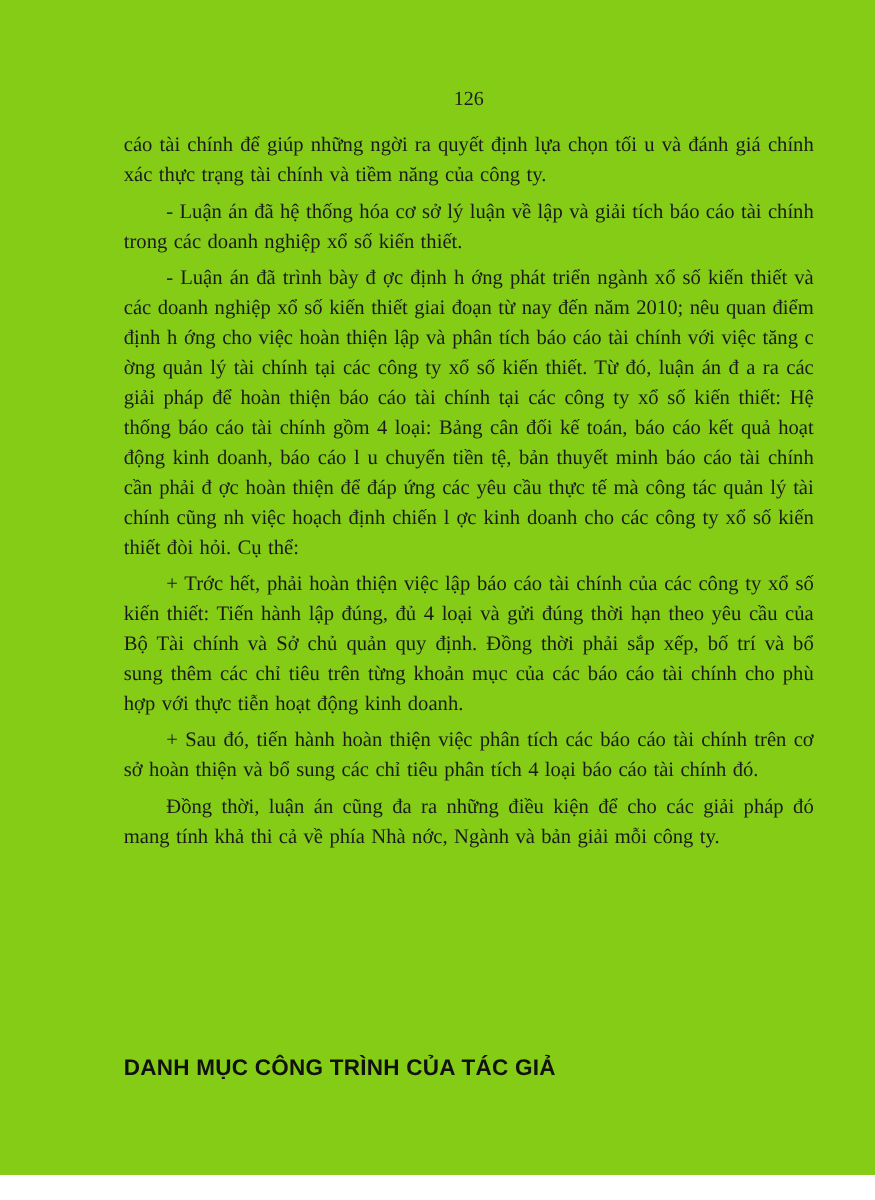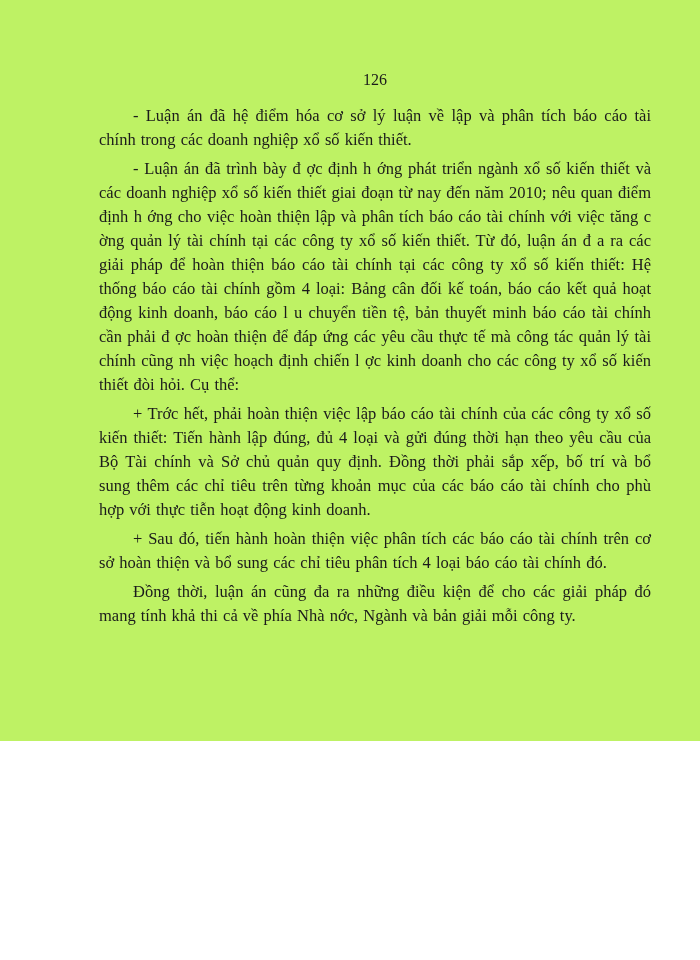--- a/index.html
+++ b/index.html
@@ -3,22 +3,22 @@
 <meta charset="utf-8">
 <style>
   html, body {
     margin: 0;
     padding: 0;
     background: #ffffff;
   }
   .page {
     position: relative;
     width: 700px;
-    height: 741px;
-    background: #bef264;
+    height: 940px;
+    background: #84cc16;
     font-family: "Liberation Serif", serif;
     color: #1b1b1b;
     overflow: hidden;
   }
   .page-number {
     position: absolute;
     top: 70px;
     left: 99px;
     width: 552px;
     text-align: center;
@@ -57,21 +57,22 @@
   }
 </style>
 </head>
 <body>
 
 <div class="page">
 
   <div class="page-number">126</div>
 
   <div class="body-text">
-    <p class="para">- Luận án đã hệ điểm hóa cơ sở lý luận về lập và phân tích báo cáo tài chính trong các doanh nghiệp xổ số kiến thiết.</p>
+    <p class="para no-indent">cáo tài chính để giúp những ngời ra quyết định lựa chọn tối u và đánh giá chính xác thực trạng tài chính và tiềm năng của công ty.</p>
+    <p class="para">- Luận án đã hệ thống hóa cơ sở lý luận về lập và giải tích báo cáo tài chính trong các doanh nghiệp xổ số kiến thiết.</p>
     <p class="para">- Luận án đã trình bày đ ợc định h ớng phát triển ngành xổ số kiến thiết và các doanh nghiệp xổ số kiến thiết giai đoạn từ nay đến năm 2010; nêu quan điểm định h ớng cho việc hoàn thiện lập và phân tích báo cáo tài chính với việc tăng c ờng quản lý tài chính tại các công ty xổ số kiến thiết. Từ đó, luận án đ a ra các giải pháp để hoàn thiện báo cáo tài chính tại các công ty xổ số kiến thiết: Hệ thống báo cáo tài chính gồm 4 loại: Bảng cân đối kế toán, báo cáo kết quả hoạt động kinh doanh, báo cáo l u chuyển tiền tệ, bản thuyết minh báo cáo tài chính cần phải đ ợc hoàn thiện để đáp ứng các yêu cầu thực tế mà công tác quản lý tài chính cũng nh việc hoạch định chiến l ợc kinh doanh cho các công ty xổ số kiến thiết đòi hỏi. Cụ thể:</p>
     <p class="para">+ Trớc hết, phải hoàn thiện việc lập báo cáo tài chính của các công ty xổ số kiến thiết: Tiến hành lập đúng, đủ 4 loại và gửi đúng thời hạn theo yêu cầu của Bộ Tài chính và Sở chủ quản quy định. Đồng thời phải sắp xếp, bố trí và bổ sung thêm các chỉ tiêu trên từng khoản mục của các báo cáo tài chính cho phù hợp với thực tiễn hoạt động kinh doanh.</p>
     <p class="para">+ Sau đó, tiến hành hoàn thiện việc phân tích các báo cáo tài chính trên cơ sở hoàn thiện và bổ sung các chỉ tiêu phân tích 4 loại báo cáo tài chính đó.</p>
     <p class="para">Đồng thời, luận án cũng đa ra những điều kiện để cho các giải pháp đó mang tính khả thi cả về phía Nhà nớc, Ngành và bản giải mỗi công ty.</p>
   </div>
 
   <div class="list-heading">DANH MỤC CÔNG TRÌNH CỦA TÁC GIẢ</div>
 
 </div>
 

